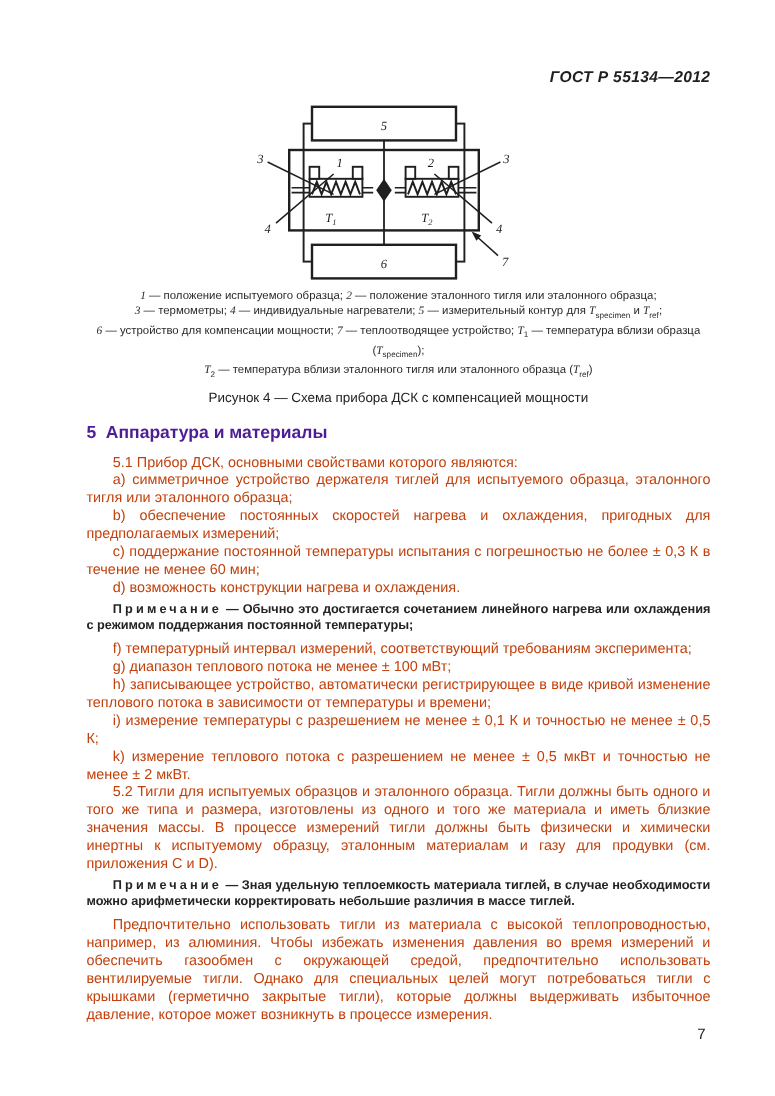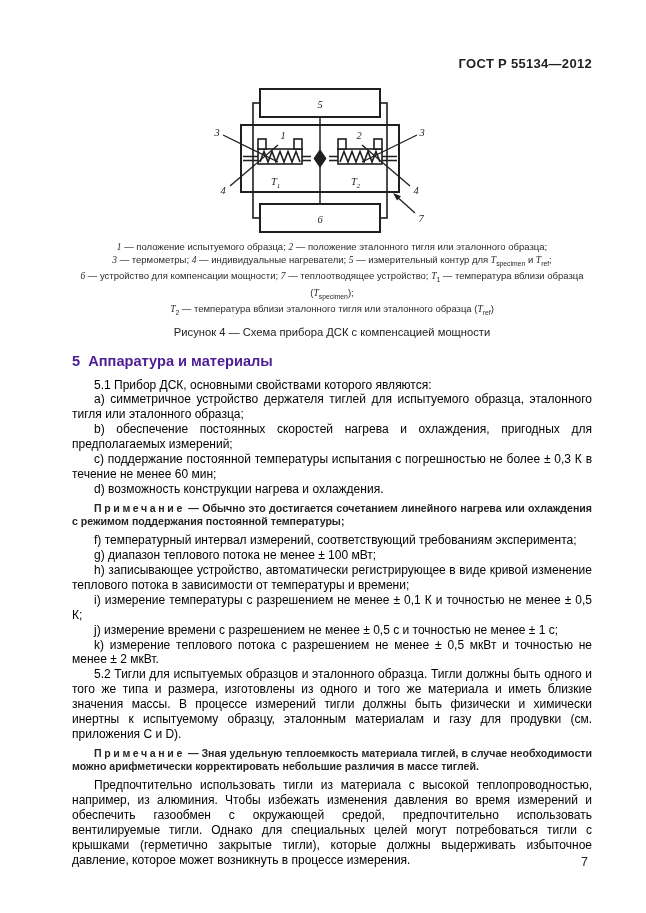--- a/index.html
+++ b/index.html
@@ -1,35 +1,35 @@
 <!DOCTYPE html>
 <html><head>
 <meta charset="utf-8">
 <style>
   html,body{margin:0;padding:0;}
   body{
     width:646px;height:913px;background:#ffffff;position:relative;overflow:hidden;
     font-family:"Liberation Sans",sans-serif;color:#1f1f1f;
   }
   .doc-header{
-    position:absolute;top:56px;right:54px;font-weight:bold;font-size:13px;letter-spacing:.3px;
+    position:absolute;top:56px;right:54px;font-weight:bold;font-size:13px;letter-spacing:.3px;font-style:italic;
   }
   .main{padding:80px 54px 0 72px;}
   .figure-wrap{text-align:center;}
   .figure-wrap svg{display:block;margin:0 auto;}
   .fig-caption{margin-top:5px;font-size:9.5px;line-height:12.6px;color:#2a2a2a;text-align:center;}
   .cap-line i{font-family:"Liberation Serif",serif;font-style:italic;}
   .fig-caption sub{font-size:6.8px;}
   .fig-title{margin-top:6px;font-size:11.2px;color:#222;}
   h2.sec{
     margin:15px 0 9px 0;font-size:14.6px;font-weight:bold;white-space:pre-wrap;color:#4c1d95;
   }
   .blocks p{margin:0;}
   .blk{
-    font-size:12px;line-height:14.9px;text-align:justify;text-indent:22px;color:#000000;
+    font-size:12px;line-height:14.9px;text-align:justify;text-indent:22px;color:#c2410c;
   }
   .blk.note{
     font-size:10.6px;line-height:13.2px;margin:5px 0;color:#242424;font-weight:bold;
   }
   .note-label{letter-spacing:2.6px;}
   .page-num{position:absolute;top:855px;right:58px;font-size:12.5px;color:#222;}
   svg .ln{stroke:#1f1f1f;fill:none;}
   svg text{fill:#1f1f1f;font-family:"Liberation Serif",serif;font-style:italic;font-size:10.5px;}
 </style>
 </head>
@@ -107,21 +107,20 @@
       <p class="blk para"><span>5.1 Прибор ДСК, основными свойствами которого являются:</span></p>
       <p class="blk para"><span>a)  симметричное устройство держателя тиглей для испытуемого образца, эталонного тигля или эталонного образца;</span></p>
       <p class="blk para"><span>b)  обеспечение постоянных скоростей нагрева и охлаждения, пригодных для предполагаемых измерений;</span></p>
       <p class="blk para"><span>c)  поддержание постоянной температуры испытания с погрешностью не более ± 0,3 К в течение не менее 60 мин;</span></p>
       <p class="blk para"><span>d)  возможность конструкции нагрева и охлаждения.</span></p>
       <p class="blk note"><span class="note-label">Примечание</span> <span>— Обычно это достигается сочетанием линейного нагрева или охлаждения с режимом поддержания постоянной температуры;</span></p>
       <p class="blk para"><span>f)  температурный интервал измерений, соответствующий требованиям эксперимента;</span></p>
       <p class="blk para"><span>g)  диапазон теплового потока не менее ± 100 мВт;</span></p>
       <p class="blk para"><span>h)  записывающее устройство, автоматически регистрирующее в виде кривой изменение теплового потока в зависимости от температуры и времени;</span></p>
       <p class="blk para"><span>i)  измерение температуры с разрешением не менее ± 0,1 К и точностью не менее ± 0,5 К;</span></p>
-      <p class="blk para"><span>j)  измерение времени с разрешением не менее ± 0,5 с и точностью не менее ± 1 с;</span></p>
       <p class="blk para"><span>k)  измерение теплового потока с разрешением не менее ± 0,5 мкВт и точностью не менее ± 2 мкВт.</span></p>
       <p class="blk para"><span>5.2 Тигли для испытуемых образцов и эталонного образца. Тигли должны быть одного и того же типа и размера, изготовлены из одного и того же материала и иметь близкие значения массы. В процессе измерений тигли должны быть физически и химически инертны к испытуемому образцу, эталонным материалам и газу для продувки (см. приложения С и D).</span></p>
       <p class="blk note"><span class="note-label">Примечание</span> <span>— Зная удельную теплоемкость материала тиглей, в случае необходимости можно арифметически корректировать небольшие различия в массе тиглей.</span></p>
       <p class="blk para"><span>Предпочтительно использовать тигли из материала с высокой теплопроводностью, например, из алюминия. Чтобы избежать изменения давления во время измерений и обеспечить газообмен с окружающей средой, предпочтительно использовать вентилируемые тигли. Однако для специальных целей могут потребоваться тигли с крышками (герметично закрытые тигли), которые должны выдерживать избыточное давление, которое может возникнуть в процессе измерения.</span></p>
     </div>
 
 </div>
 
 <div class="page-num">7</div>
 

